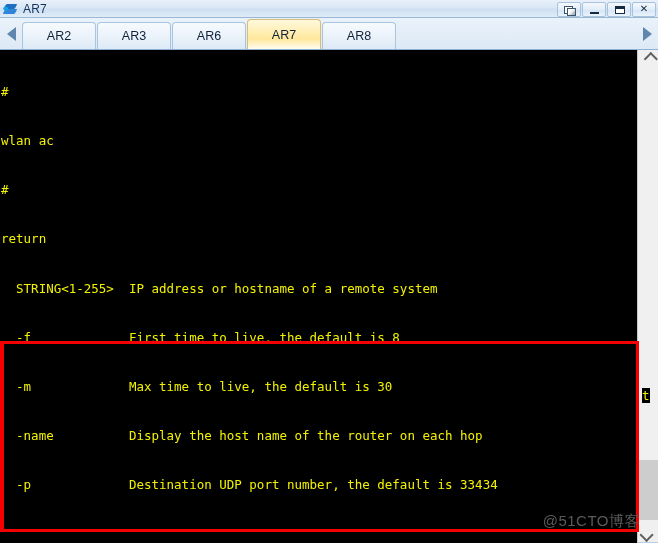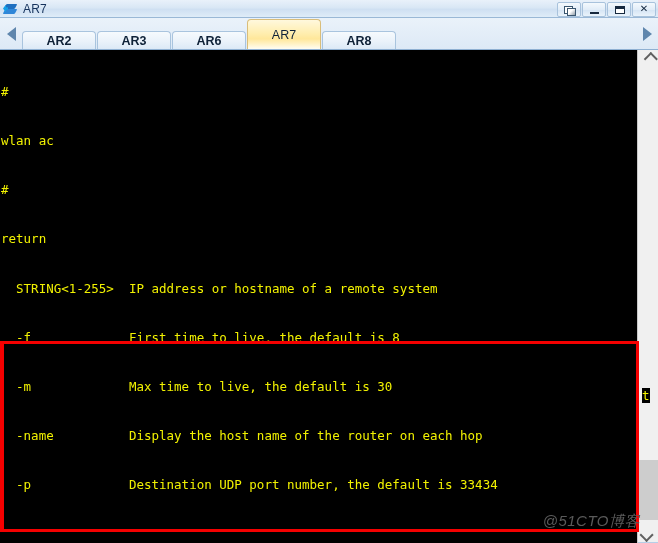--- a/index.html
+++ b/index.html
@@ -148,34 +148,33 @@
   }
   .tabs {
     display: flex;
     align-items: flex-end;
     height: 31px;
     flex: 1 1 auto;
     overflow: hidden;
   }
   .tab {
     width: 74px;
-    height: 18px;
+    height: 27px;
     margin-right: 1px;
     background: linear-gradient(to bottom, #f6fafd 0%, #eaf2fa 55%, #dce9f6 100%);
     border: 1px solid #a9c4de;
     border-bottom: none;
     border-radius: 4px 4px 0 0;
     display: flex;
     align-items: center;
     justify-content: center;
     font-size: 12.5px;
     color: #0f2238;
     box-sizing: border-box;
     flex: 0 0 auto;
-    font-weight: bold;
   }
   .tab.active {
     background: linear-gradient(to bottom, #fff8dd 0%, #ffeeb0 45%, #ffe79a 65%, #fffdf2 100%);
     border-color: #d9bd7a;
     height: 30px;
     font-weight: normal;
   }
 
   
   .terminal {
@@ -228,21 +227,20 @@
   .watermark {
     position: absolute;
     right: 18px;
     bottom: 12px;
     font-size: 15px;
     color: #5a5a5a;
     font-family: "Liberation Sans", sans-serif;
     letter-spacing: 0.5px;
     z-index: 7;
     white-space: nowrap;
-    font-style: italic;
   }
 
   
   .vscroll {
     position: absolute;
     left: 637px; top: 50px;
     width: 21px; height: 493px;
     background: #f0f0f0;
     border-left: 1px solid #c8c8c8;
     box-sizing: border-box;

